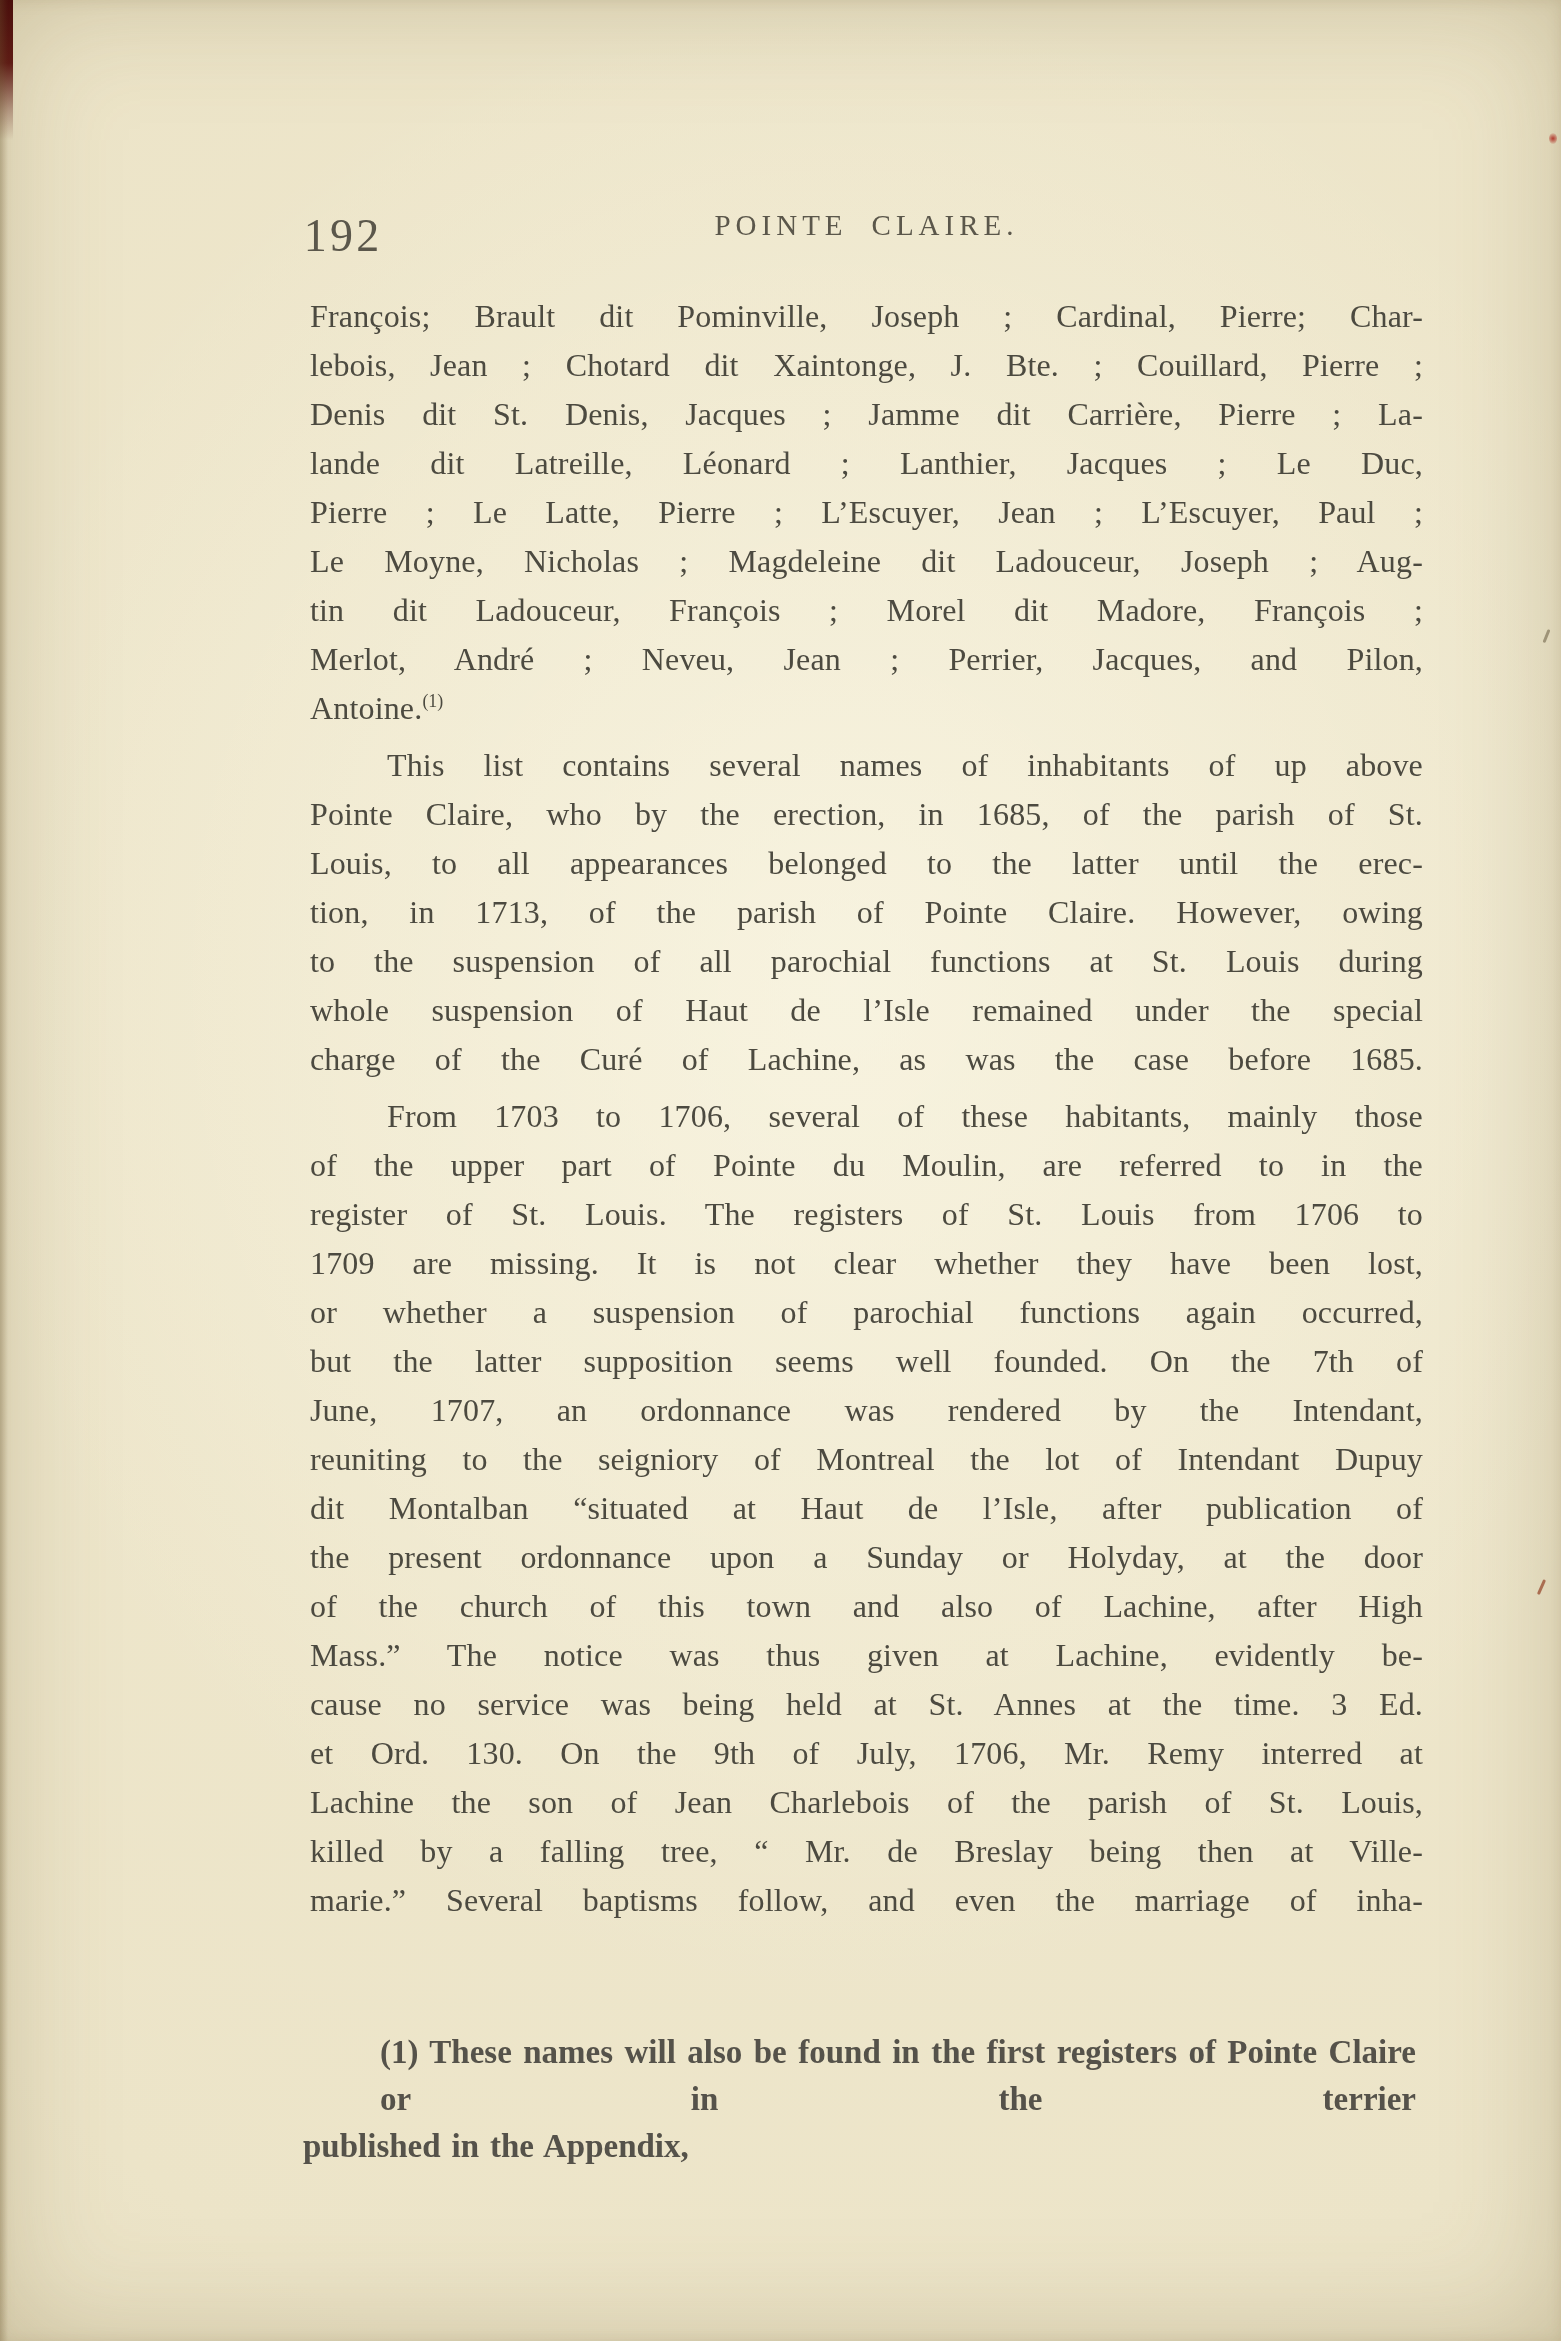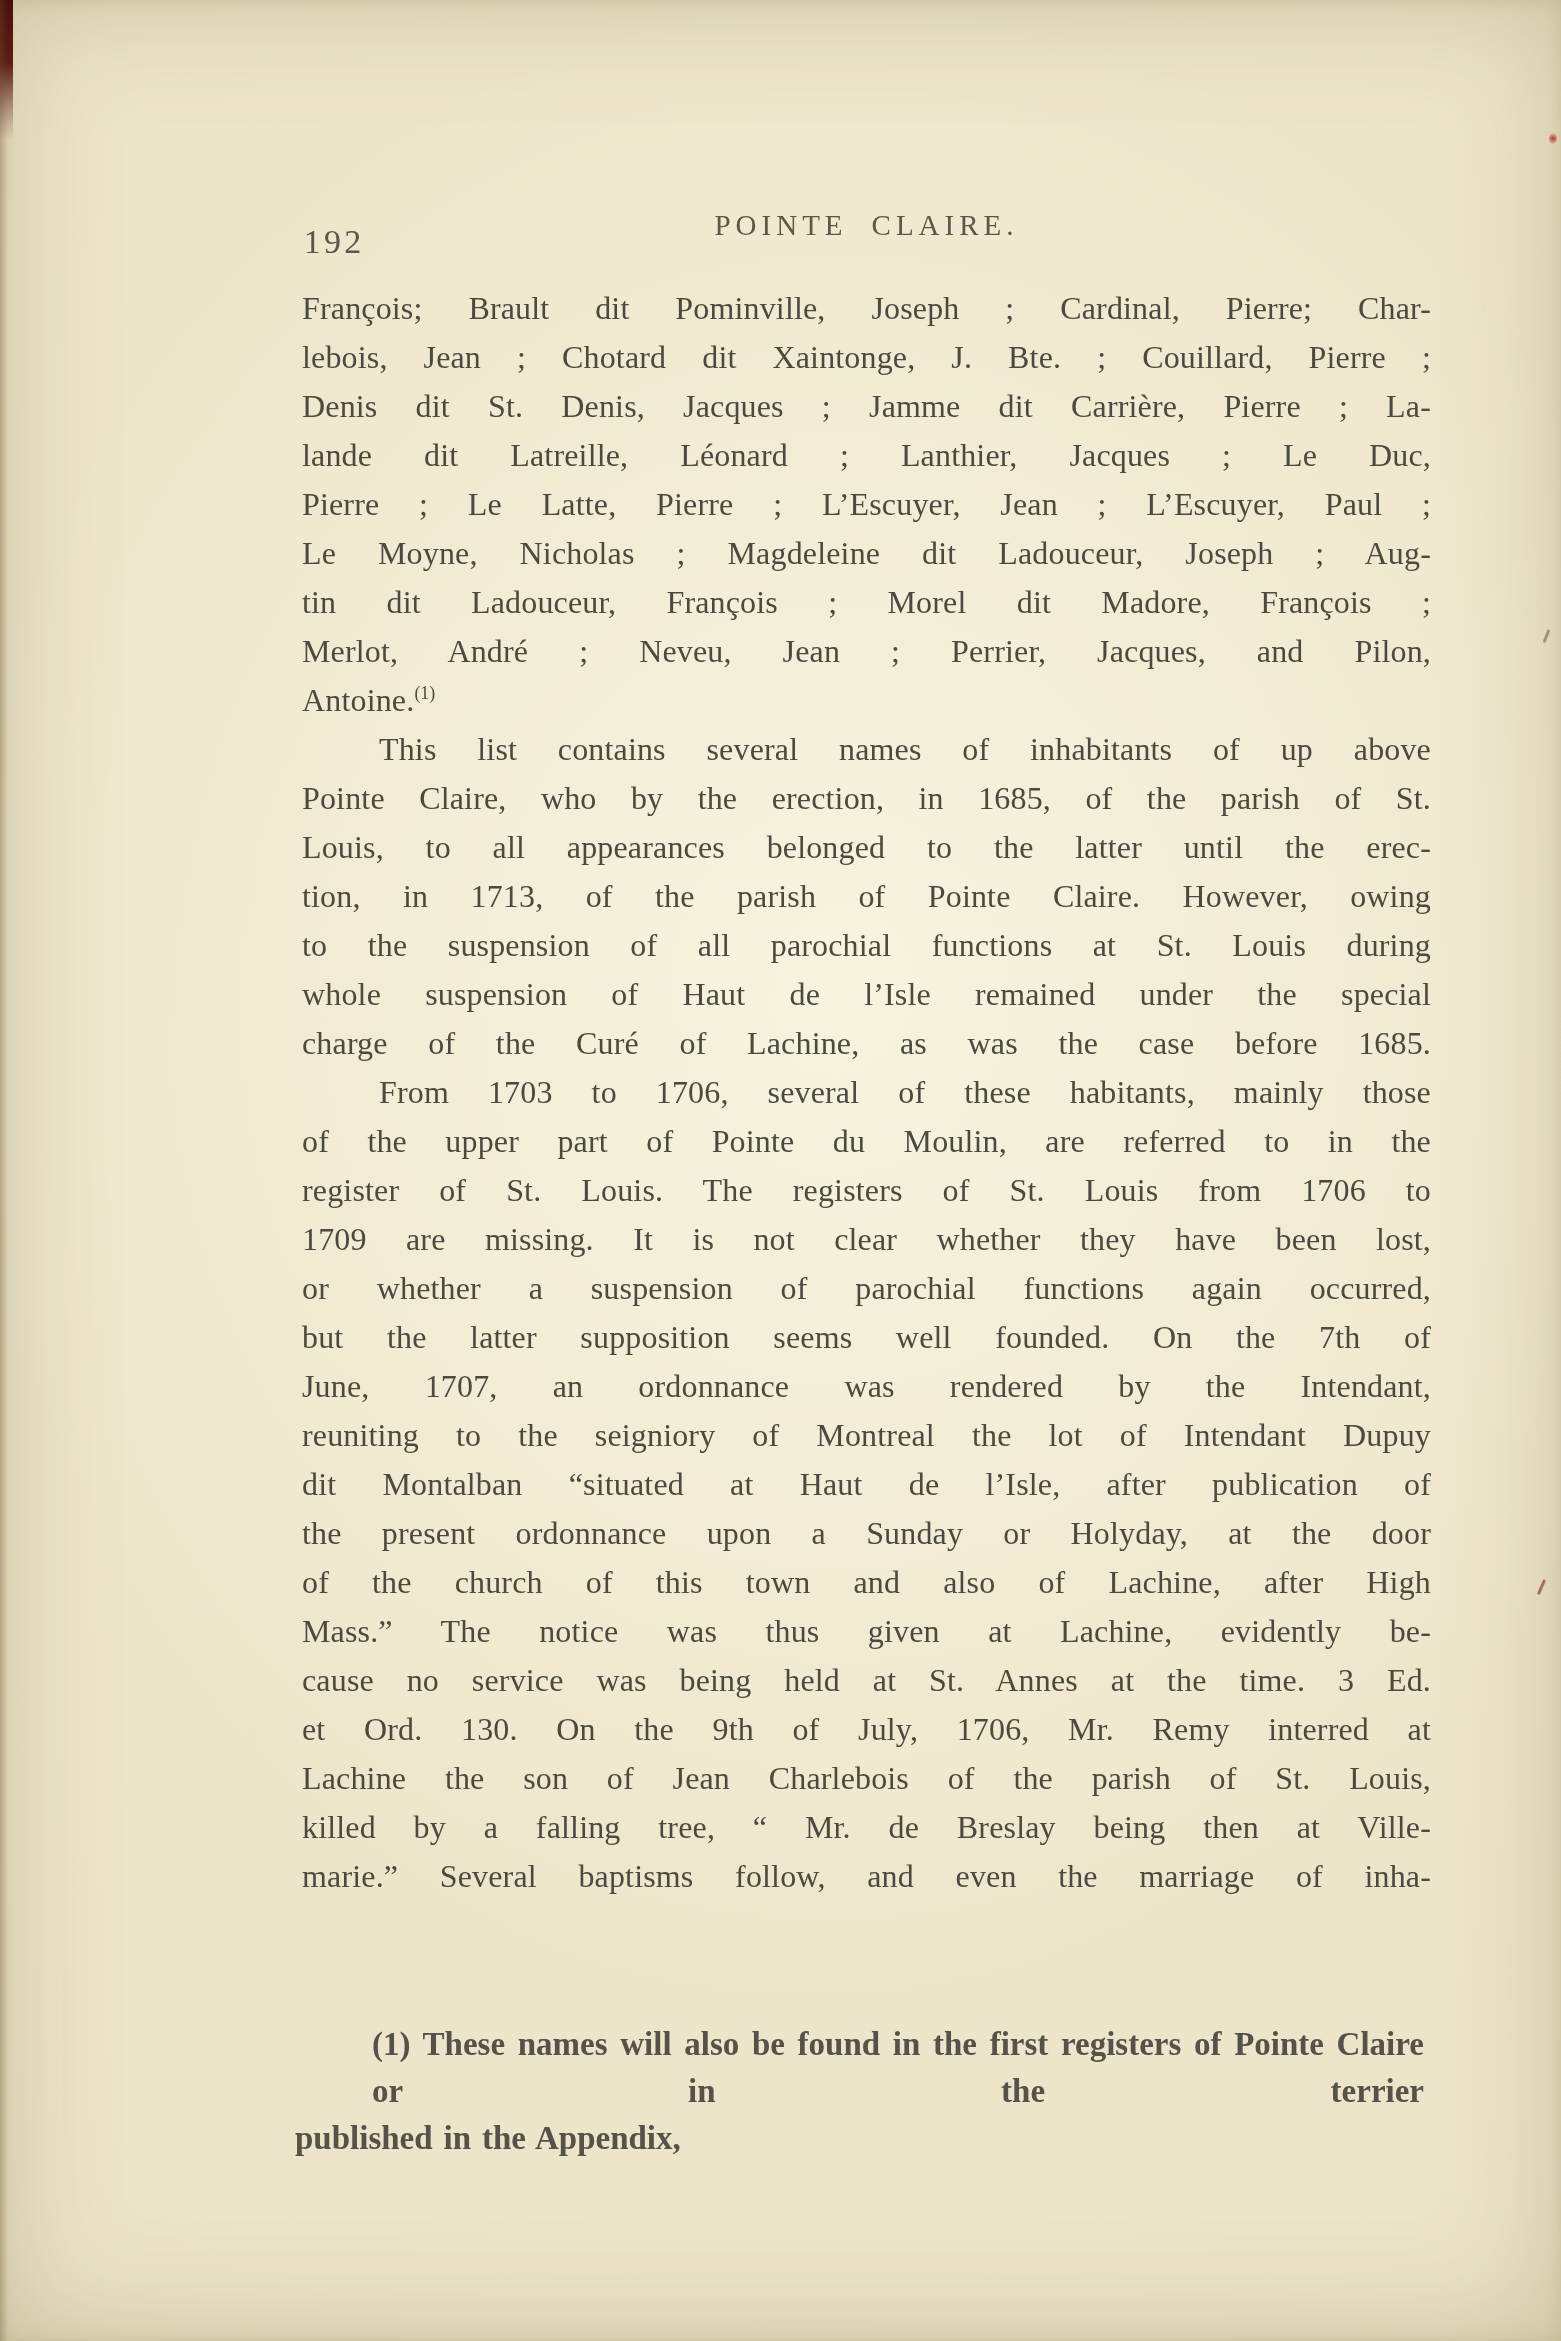--- a/index.html
+++ b/index.html
@@ -21,34 +21,34 @@
   .binding-edge{
     position:absolute;left:0;top:0;width:12.5px;height:140px;
     background:linear-gradient(180deg,#4a0f0c 0%, #5e1c15 45%, rgba(94,28,21,.35) 78%, rgba(94,28,21,0) 100%);
   }
   .left-edge-shade{
     position:absolute;left:0;top:0;width:8.3px;height:100%;
     background:linear-gradient(90deg, rgba(110,90,50,.30), rgba(110,90,50,0));
   }
   .head-row{position:absolute;left:302px;top:206px;width:1129px;height:50px;}
   .page-number{
-    position:absolute;left:1.7px;top:17px;
-    font-size:34px;letter-spacing:3.3px;color:var(--faded);
+    position:absolute;left:1.7px;top:3px;
+    font-size:46px;letter-spacing:3.3px;color:var(--faded);
   }
   .running-head{
     position:absolute;left:0;top:3.3px;width:100%;
     text-align:center;font-size:29px;letter-spacing:5px;
     word-spacing:11.7px;color:var(--faded);
   }
   .text-block{
     position:absolute;left:302px;top:284px;width:1129px;
     font-size:32px;line-height:49px;
     word-spacing:.06em;letter-spacing:.005em;
   }
-  .para{margin:0;}
+  .para{margin:8px;}
   .line{text-align:justify;text-align-last:justify;}
   .line.flush{text-align-last:left;}
   .para.indent .line:first-child{padding-left:77px;}
   .line sup{font-size:.56em;line-height:0;letter-spacing:0;}
   .footnote{
     position:absolute;left:295px;top:2021px;width:1129px;
     font-size:33px;line-height:47px;color:#55524a;
     word-spacing:.08em;
     font-weight:bold;
   }

